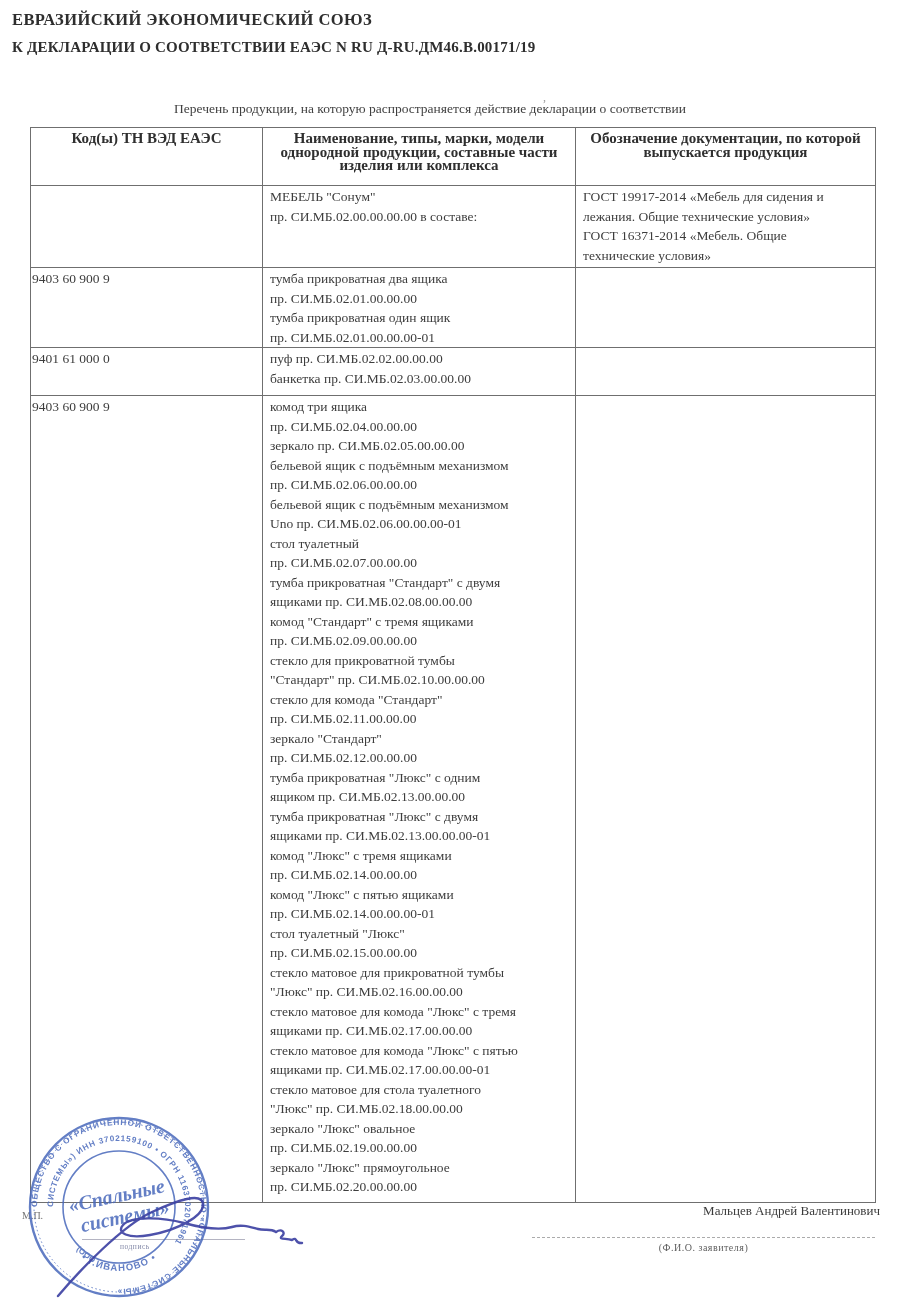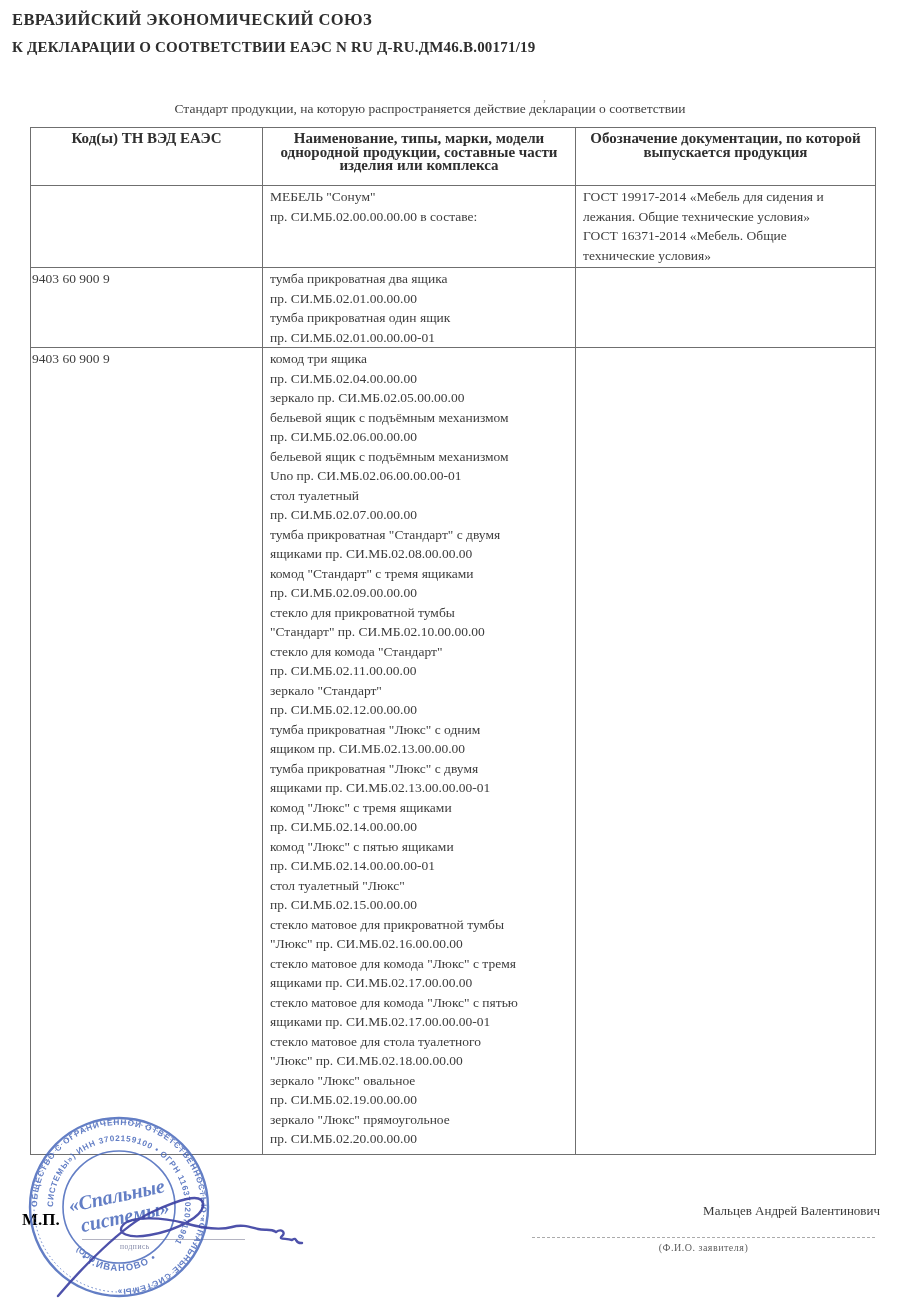--- a/index.html
+++ b/index.html
@@ -34,36 +34,36 @@
   tr.r1 td{height:80px;}
   tr.r2 td{height:77px;}
   tr.r3 td{height:46px;}
   tr.r4 td{height:805px;}
 
   .footer-name{position:absolute;left:520px;top:1203px;width:360px;text-align:right;
     font-size:13px;color:#3a3a3a;}
   .fio-line{position:absolute;left:532px;top:1237px;width:343px;border-top:1px dashed #ababab;}
   .fio-caption{position:absolute;left:532px;top:1242px;width:343px;text-align:center;
     font-size:10px;letter-spacing:.5px;color:#5f5f5f;}
-  .mp-label{position:absolute;left:22px;top:1210px;font-size:17px;font-weight:bold;color:#000000;}
+  .mp-label{position:absolute;left:22px;top:1210px;font-size:10px;font-weight:normal;color:#737373;}
   .sig-line{position:absolute;left:82px;top:1239px;width:163px;border-top:1px solid #b4b4c2;}
   .sig-caption{position:absolute;left:120px;top:1242px;font-size:7.5px;color:#8086a6;letter-spacing:.5px;}
   .stamp-svg{position:absolute;left:26px;top:1114px;opacity:.85;}
   .sig-svg{position:absolute;left:30px;top:1170px;}
 </style>
 </head>
 <body>
 
 <div class="page">
 
   <div class="doc-header">
     <div class="title1">ЕВРАЗИЙСКИЙ ЭКОНОМИЧЕСКИЙ СОЮЗ</div>
     <div class="title3">К ДЕКЛАРАЦИИ О СООТВЕТСТВИИ ЕАЭС N RU Д-RU.ДМ46.В.00171/19</div>
   </div>
-  <div class="subtitle">Стандарт продукции, на которую распространяется действие декларации о соответствии</div>
+  <div class="subtitle">Перечень продукции, на которую распространяется действие декларации о соответствии</div>
   <div class="scan-mark">,</div>
 
   <table class="main">
     <colgroup>
       <col style="width:232px">
         <col style="width:313px">
         <col style="width:300px">
     </colgroup>
     <tbody>
         <tr>
@@ -79,20 +79,26 @@
 лежания. Общие технические условия»
 ГОСТ 16371-2014 «Мебель. Общие
 технические условия»</td>
     </tr>
     <tr class="r2">
       <td class="cell code-cell">9403 60 900 9</td>
       <td class="cell">тумба прикроватная два ящика
 пр. СИ.МБ.02.01.00.00.00
 тумба прикроватная один ящик
 пр. СИ.МБ.02.01.00.00.00-01</td>
+      <td class="cell"></td>
+    </tr>
+    <tr class="r3">
+      <td class="cell code-cell">9401 61 000 0</td>
+      <td class="cell">пуф пр. СИ.МБ.02.02.00.00.00
+банкетка пр. СИ.МБ.02.03.00.00.00</td>
       <td class="cell"></td>
     </tr>
     <tr class="r4">
       <td class="cell code-cell">9403 60 900 9</td>
       <td class="cell">комод три ящика
 пр. СИ.МБ.02.04.00.00.00
 зеркало пр. СИ.МБ.02.05.00.00.00
 бельевой ящик с подъёмным механизмом
 пр. СИ.МБ.02.06.00.00.00
 бельевой ящик с подъёмным механизмом

